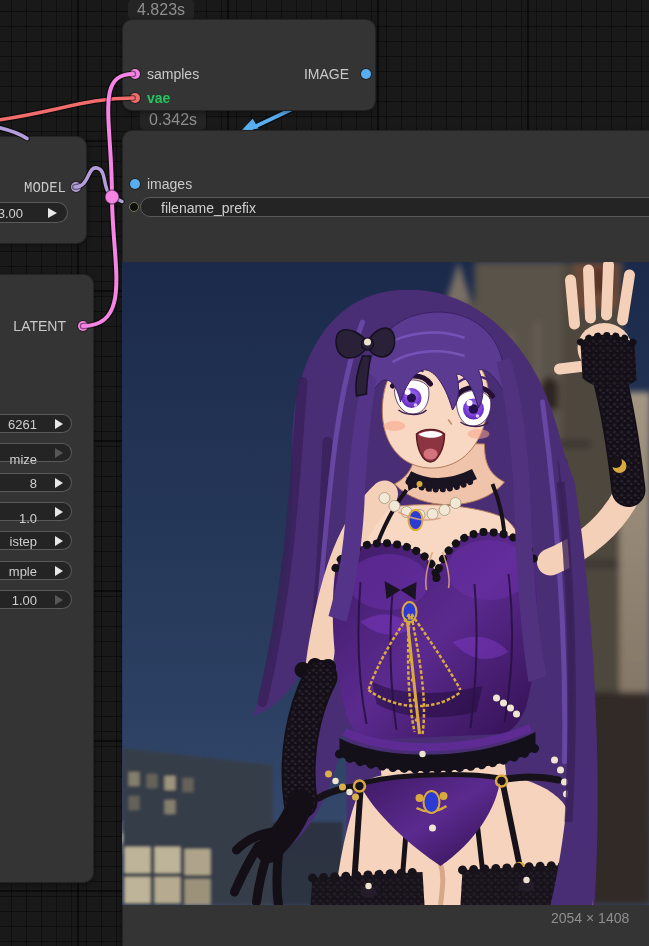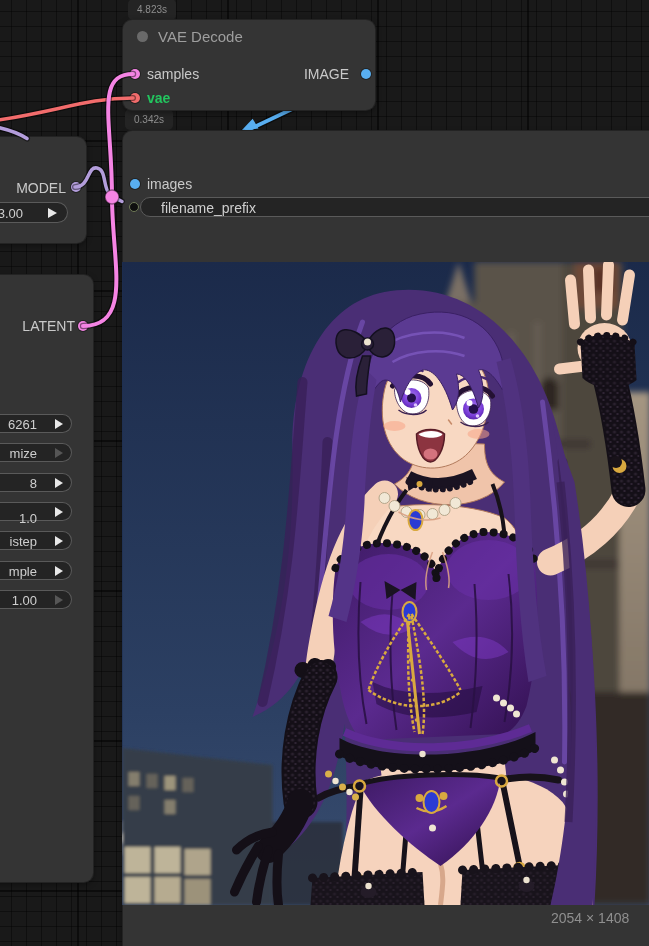--- a/index.html
+++ b/index.html
@@ -19,47 +19,43 @@
   .wires-over{position:absolute;inset:0;z-index:3;pointer-events:none;}
   .node{
     position:absolute;z-index:2;background:var(--node_bg);
     border-radius:9px;box-shadow:0 0 0 1px #232323, 0 2px 6px rgba(0,0,0,.45);
   }
   .node-title{position:absolute;left:0;top:0;height:32px;display:flex;align-items:center;gap:10px;padding-left:14px;color:var(--node_text);font-size:15px;white-space:nowrap;}
   .title-dot{width:11px;height:11px;border-radius:50%;background:var(--title_dot);flex:0 0 auto;}
   .slot-dot{position:absolute;width:10px;height:10px;border-radius:50%;box-shadow:0 0 0 1px rgba(0,0,0,.35);}
   .slot-label{position:absolute;font-size:14px;color:var(--slot_text);white-space:nowrap;}
   .slot-label.bold{color:#22c55e;font-weight:bold;}
-  .badge{position:absolute;z-index:2;height:21px;line-height:21px;padding:0 9px;background:var(--badge_bg);color:var(--badge_text);font-size:10px;border-radius:5px;}
+  .badge{position:absolute;z-index:2;height:21px;line-height:21px;padding:0 9px;background:var(--badge_bg);color:var(--badge_text);font-size:16px;border-radius:5px;}
   .widget-pill{position:absolute;background:var(--widget_bg);border:1px solid var(--widget_border);border-radius:11px;box-sizing:border-box;}
   .widget-pill.cut-left{border-left:none;border-top-left-radius:0;border-bottom-left-radius:0;}
   .w-val{position:absolute;font-size:13px;color:var(--widget_text);white-space:nowrap;}
   .arrow-r{position:absolute;width:0;height:0;border-left:9px solid var(--arrow_bright);border-top:5.5px solid transparent;border-bottom:5.5px solid transparent;}
   .arrow-r.muted{border-left-color:var(--arrow_muted);}
   .text-widget{position:absolute;height:20px;line-height:20px;background:var(--widget_bg);border:1px solid var(--widget_border);border-radius:10px;box-sizing:border-box;padding-left:20px;font-size:14px;color:var(--widget_text);}
   .socket-ring{position:absolute;width:8px;height:8px;border-radius:50%;background:#0f0f0f;border:1.5px solid #6f7a58;box-sizing:content-box;}
   .preview{position:absolute;overflow:hidden;background:#1d2e50;}
   .dims-label{position:absolute;font-size:14px;color:var(--dim_text);white-space:nowrap;}
 </style>
 </head>
 <body>
 
 <svg class="wires-under" width="649" height="946" viewBox="0 0 649 946">
   <line x1="366" y1="74" x2="134" y2="184" stroke="#000000" stroke-opacity="0.5" stroke-width="6.5"></line>
   <line x1="366" y1="74" x2="134" y2="184" stroke="var(--wire_image)" stroke-width="4"></line>
 </svg>
 
 <div class="badge" style="left:128px;top:-1px;">4.823s</div>
-<div class="badge" style="left:125px;top:109px;">0.342s</div>
+<div class="badge" style="left:140px;top:109px;">0.342s</div>
 
 <div class="node" style="left:123px;top:20px;width:252px;height:90px;">
-  <div class="node-title">
-    <span class="title-dot"></span>
-    <span>VAE Decode</span>
-  </div>
   <span class="slot-dot" style="left:7px;top:49px;background:var(--wire_latent);"></span>
   <span class="slot-label" style="left:24px;top:46px;">samples</span>
   <span class="slot-label" style="right:26px;top:46px;">IMAGE</span>
   <span class="slot-dot" style="left:238px;top:49px;background:var(--wire_image);"></span>
   <span class="slot-dot" style="left:7px;top:73px;background:var(--wire_vae);"></span>
   <span class="slot-label bold" style="left:24px;top:70px;">vae</span>
 </div>
 
 <div class="node" style="left:123px;top:131px;width:600px;height:850px;">
   <span class="slot-dot" style="left:7px;top:48px;background:var(--wire_image);"></span>
@@ -379,38 +375,38 @@
           <path d="M310,290 C304,306 302,318 304,328"></path>
           <path d="M320,290 C326,306 328,316 326,326"></path>
       </g>
     </svg>
   </div>
 
   <div class="dims-label" style="top:779px;left:428px;">2054 × 1408</div>
 </div>
 
 <div class="node" style="left:-40px;top:137px;width:126px;height:106px;">
-  <span class="slot-label" style="right:20px;top:43px;">MODEL</span>
+  <span class="slot-label" style="right:20px;top:43px;font-family:Liberation Mono, monospace;">MODEL</span>
   <span class="slot-dot" style="left:111px;top:45px;background:var(--wire_model);"></span>
   <div class="widget-pill cut-left" style="left:0;top:65px;width:108px;height:21px;">
     <span class="w-val" style="right:44px;top:3px;">3.00</span>
     <span class="arrow-r" style="right:10px;top:5px;"></span>
   </div>
 </div>
 
 <div class="node" style="left:-140px;top:275px;width:233px;height:607px;">
-  <span class="slot-label" style="right:18px;top:43px;">LATENT</span>
+  <span class="slot-label" style="right:27px;top:43px;">LATENT</span>
   <span class="slot-dot" style="left:218px;top:46px;background:var(--wire_latent);"></span>
 
   <div class="widget-pill cut-left" style="left:0;top:139px;width:212px;height:19px;">
     <span class="w-val" style="right:34px;top:2px;">6261</span>
     <span class="arrow-r" style="right:8px;top:4px;border-left-width:8px;"></span>
   </div>
   <div class="widget-pill cut-left" style="left:0;top:168px;width:212px;height:19px;">
-    <span class="w-val" style="right:34px;top:2px;">mize</span>
+    <span class="w-val" style="right:34px;top:8px;">mize</span>
     <span class="arrow-r muted" style="right:8px;top:4px;border-left-width:8px;"></span>
   </div>
   <div class="widget-pill cut-left" style="left:0;top:198px;width:212px;height:19px;">
     <span class="w-val" style="right:34px;top:2px;">8</span>
     <span class="arrow-r" style="right:8px;top:4px;border-left-width:8px;"></span>
   </div>
   <div class="widget-pill cut-left" style="left:0;top:227px;width:212px;height:19px;">
     <span class="w-val" style="right:34px;top:8px;">1.0</span>
     <span class="arrow-r" style="right:8px;top:4px;border-left-width:8px;"></span>
   </div>

